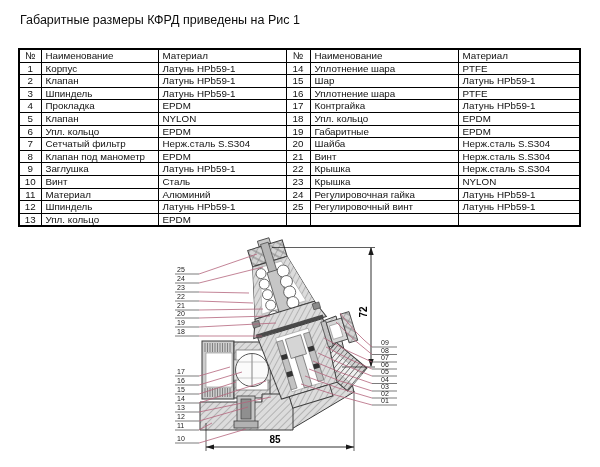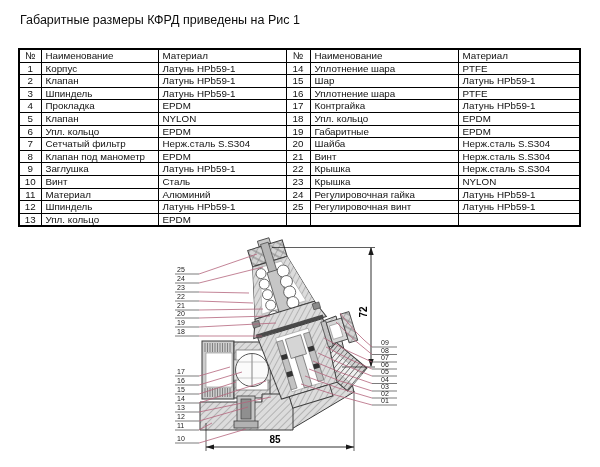--- a/index.html
+++ b/index.html
@@ -128,21 +128,21 @@
           <td>Алюминий</td>
           <td class="num">24</td>
           <td>Регулировочная гайка</td>
           <td>Латунь HPb59-1</td>
         </tr>
   <tr>
           <td class="num">12</td>
           <td>Шпиндель</td>
           <td>Латунь  HPb59-1</td>
           <td class="num">25</td>
-          <td>Регулировочная винт</td>
+          <td>Регулировочный винт</td>
           <td>Латунь HPb59-1</td>
         </tr>
   <tr>
           <td class="num">13</td>
           <td>Упл. кольцо</td>
           <td>EPDM</td>
           <td class="num"></td>
           <td></td>
           <td></td>
         </tr>

